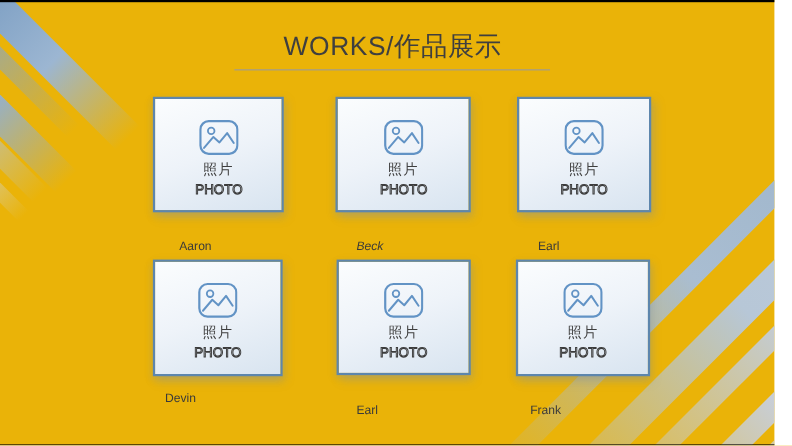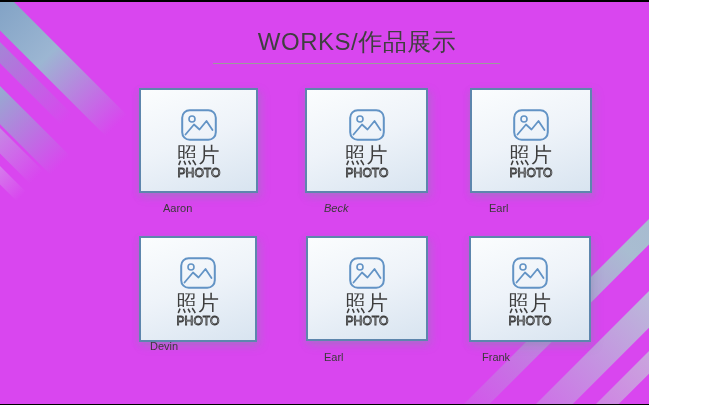--- a/index.html
+++ b/index.html
@@ -1,21 +1,21 @@
 <!DOCTYPE html>
 <html><head>
 <meta charset="utf-8">
 <style>
   * { margin:0; padding:0; box-sizing:border-box; }
   html,body { width:720px; height:405px; background:#fff; }
   body { font-family:"Liberation Sans", sans-serif; }
 
   .slide {
-    position:relative; width:649px; height:405px;
-    background:#d946ef; overflow:hidden;
+    position:relative; width:704px; height:405px;
+    background:#eab308; overflow:hidden;
   }
 
   
   .edge { position:absolute; left:0; width:720px; height:1.5px; background:#000; z-index:50; }
   .edge-top { top:0; }
   .edge-bottom { bottom:0; }
 
   
   .decor { position:absolute; inset:0; pointer-events:none; z-index:1; }
   .decor span { position:absolute; transform-origin:0 0; display:block; }
@@ -62,27 +62,27 @@
   }
   .c0 { left:139px; top:88px;  width:119px; height:105px; }
   .c1 { left:305px; top:88px;  width:123px; height:105px; }
   .c2 { left:470px; top:88px;  width:122px; height:105px; }
   .c3 { left:139px; top:236px; width:118px; height:106px; }
   .c4 { left:306px; top:236px; width:122px; height:105px; }
   .c5 { left:469px; top:236px; width:122px; height:106px; }
 
   .photo-icon { margin-top:19px; display:block; }
   .zh-label {
-    margin-top:4px; font-size:21px; line-height:20px; color:#3e3e3e; letter-spacing:1px;
-    font-family:Liberation Serif, serif; white-space:nowrap;
+    margin-top:4px; font-size:13px; line-height:20px; color:#3e3e3e; letter-spacing:1px;
+    font-family:Liberation Mono, monospace; white-space:nowrap;
   }
   .en-label { display:block; margin-top:1px; }
 
   
-  .name { position:absolute; font-size:11px; color:#3a3a3a; z-index:5; white-space:nowrap; }
+  .name { position:absolute; font-size:11px; color:#3a3a3a; z-index:5; white-space:nowrap;margin-top:16px; }
   .n0 { left:163px; top:202px; }
   .n1 { left:324px; top:202px;font-style:italic; }
   .n2 { left:489px; top:202px; }
   .n3 { left:150px; top:340px; }
   .n4 { left:324px; top:351px; }
   .n5 { left:482px; top:351px; }
 </style>
 </head>
 <body>
 

